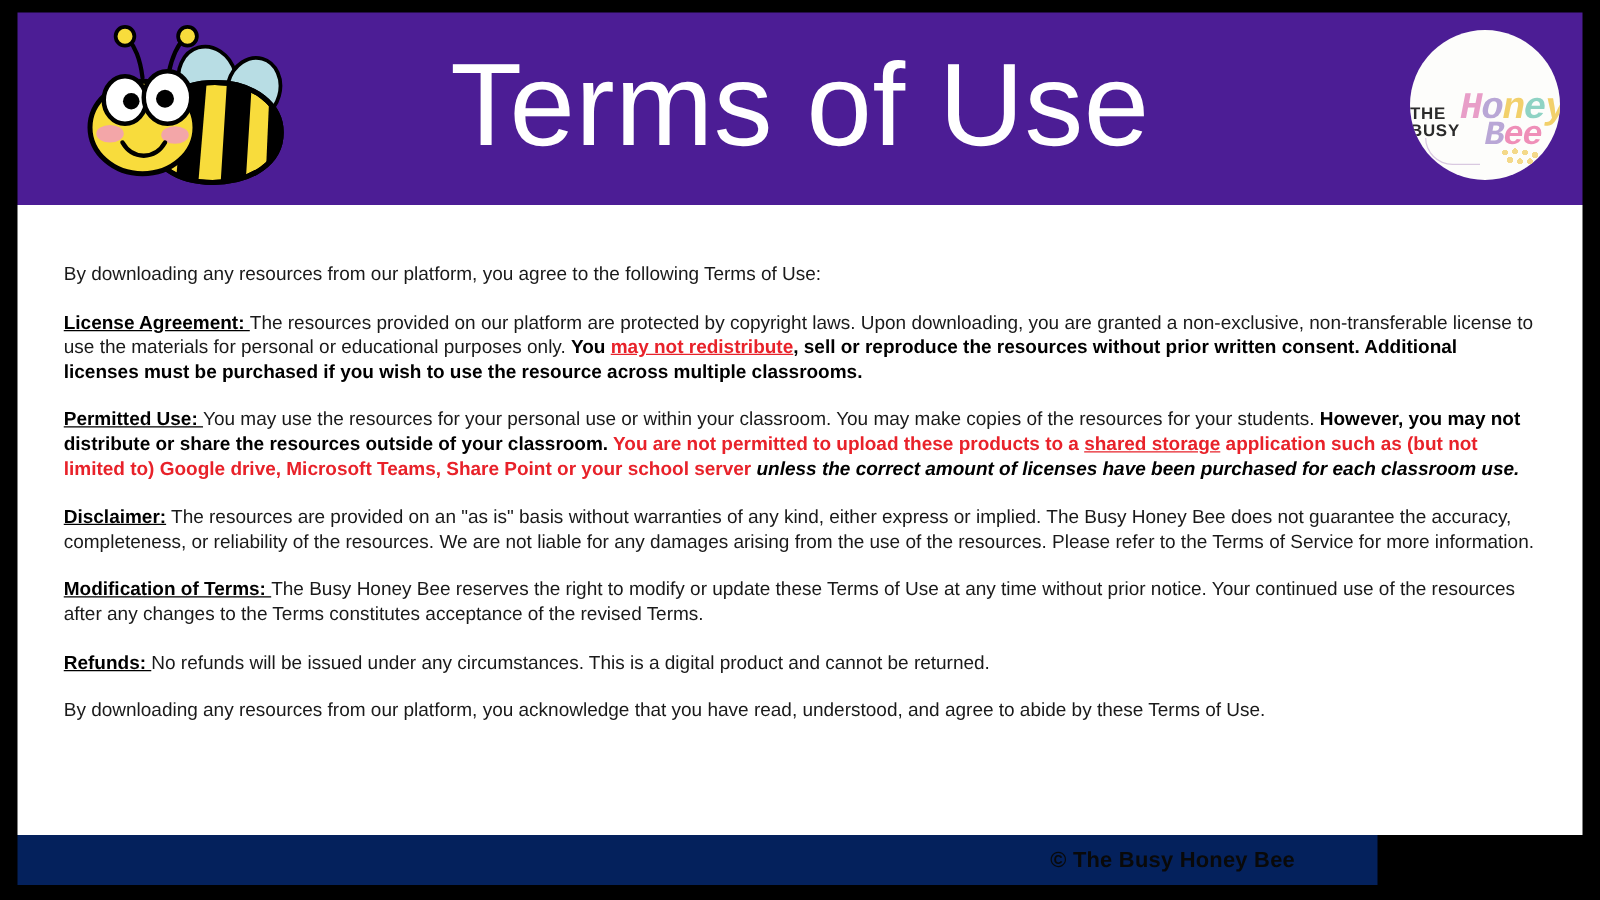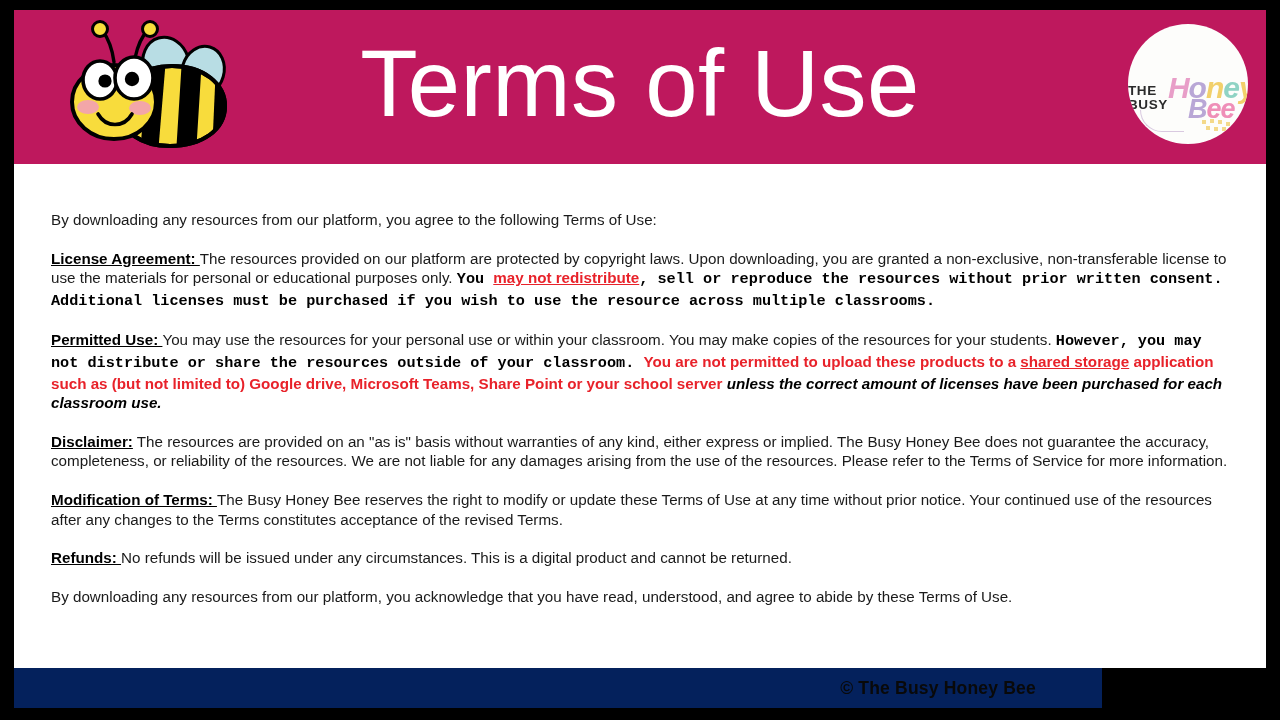--- a/index.html
+++ b/index.html
@@ -19,21 +19,21 @@
     background: #000000;
   }
 
   
   .header {
     position: absolute;
     left: 14px;
     top: 10px;
     width: 1252px;
     height: 154px;
-    background: #be185d;
+    background: #4c1d95;
     overflow: hidden;
   }
 
   .header-title {
     position: absolute;
     left: 0;
     top: 0;
     width: 100%;
     height: 100%;
     display: flex;
@@ -80,21 +80,21 @@
   }
   .logo-top {
     font-size: 13.5px;
     font-weight: bold;
     color: #2b2b2b;
     letter-spacing: 0.6px;
     line-height: 1;
   }
   .logo-script {
     position: relative;
-    font-family: Liberation Sans, sans-serif;
+    font-family: Liberation Mono, monospace;
     font-style: italic;
     font-weight: bold;
     line-height: 0.92;
     margin-top: 1px;
     text-align: center;
   }
   .logo-script .l1 { font-size: 30px; letter-spacing: -1px; display: block; }
   .logo-script .l2 { font-size: 27px; letter-spacing: -1px; display: block; margin-top: -4px; }
   .c-pink   { color: #e89ec8; }
   .c-purple { color: #b9a7d6; }
@@ -145,21 +145,21 @@
     margin-bottom: 19px;
     text-align: left;
   }
   .para:last-child { margin-bottom: 4px; }
 
   .lead-in {
     font-weight: bold;
     text-decoration: underline;
     color: #000000;
   }
-  .b      { font-weight: bold; color: #000000; font-family: Liberation Mono, monospace; }
+  .b      { font-weight: bold; color: #000000; }
   .redbu  { color: #e8222a; font-weight: bold; text-decoration: underline; }
   .redb   { color: #e8222a; font-weight: bold; }
   .bi     { font-weight: bold; font-style: italic; color: #000000; }
 
   
   .footer {
     position: absolute;
     left: 14px;
     top: 668px;
     width: 1088px;

